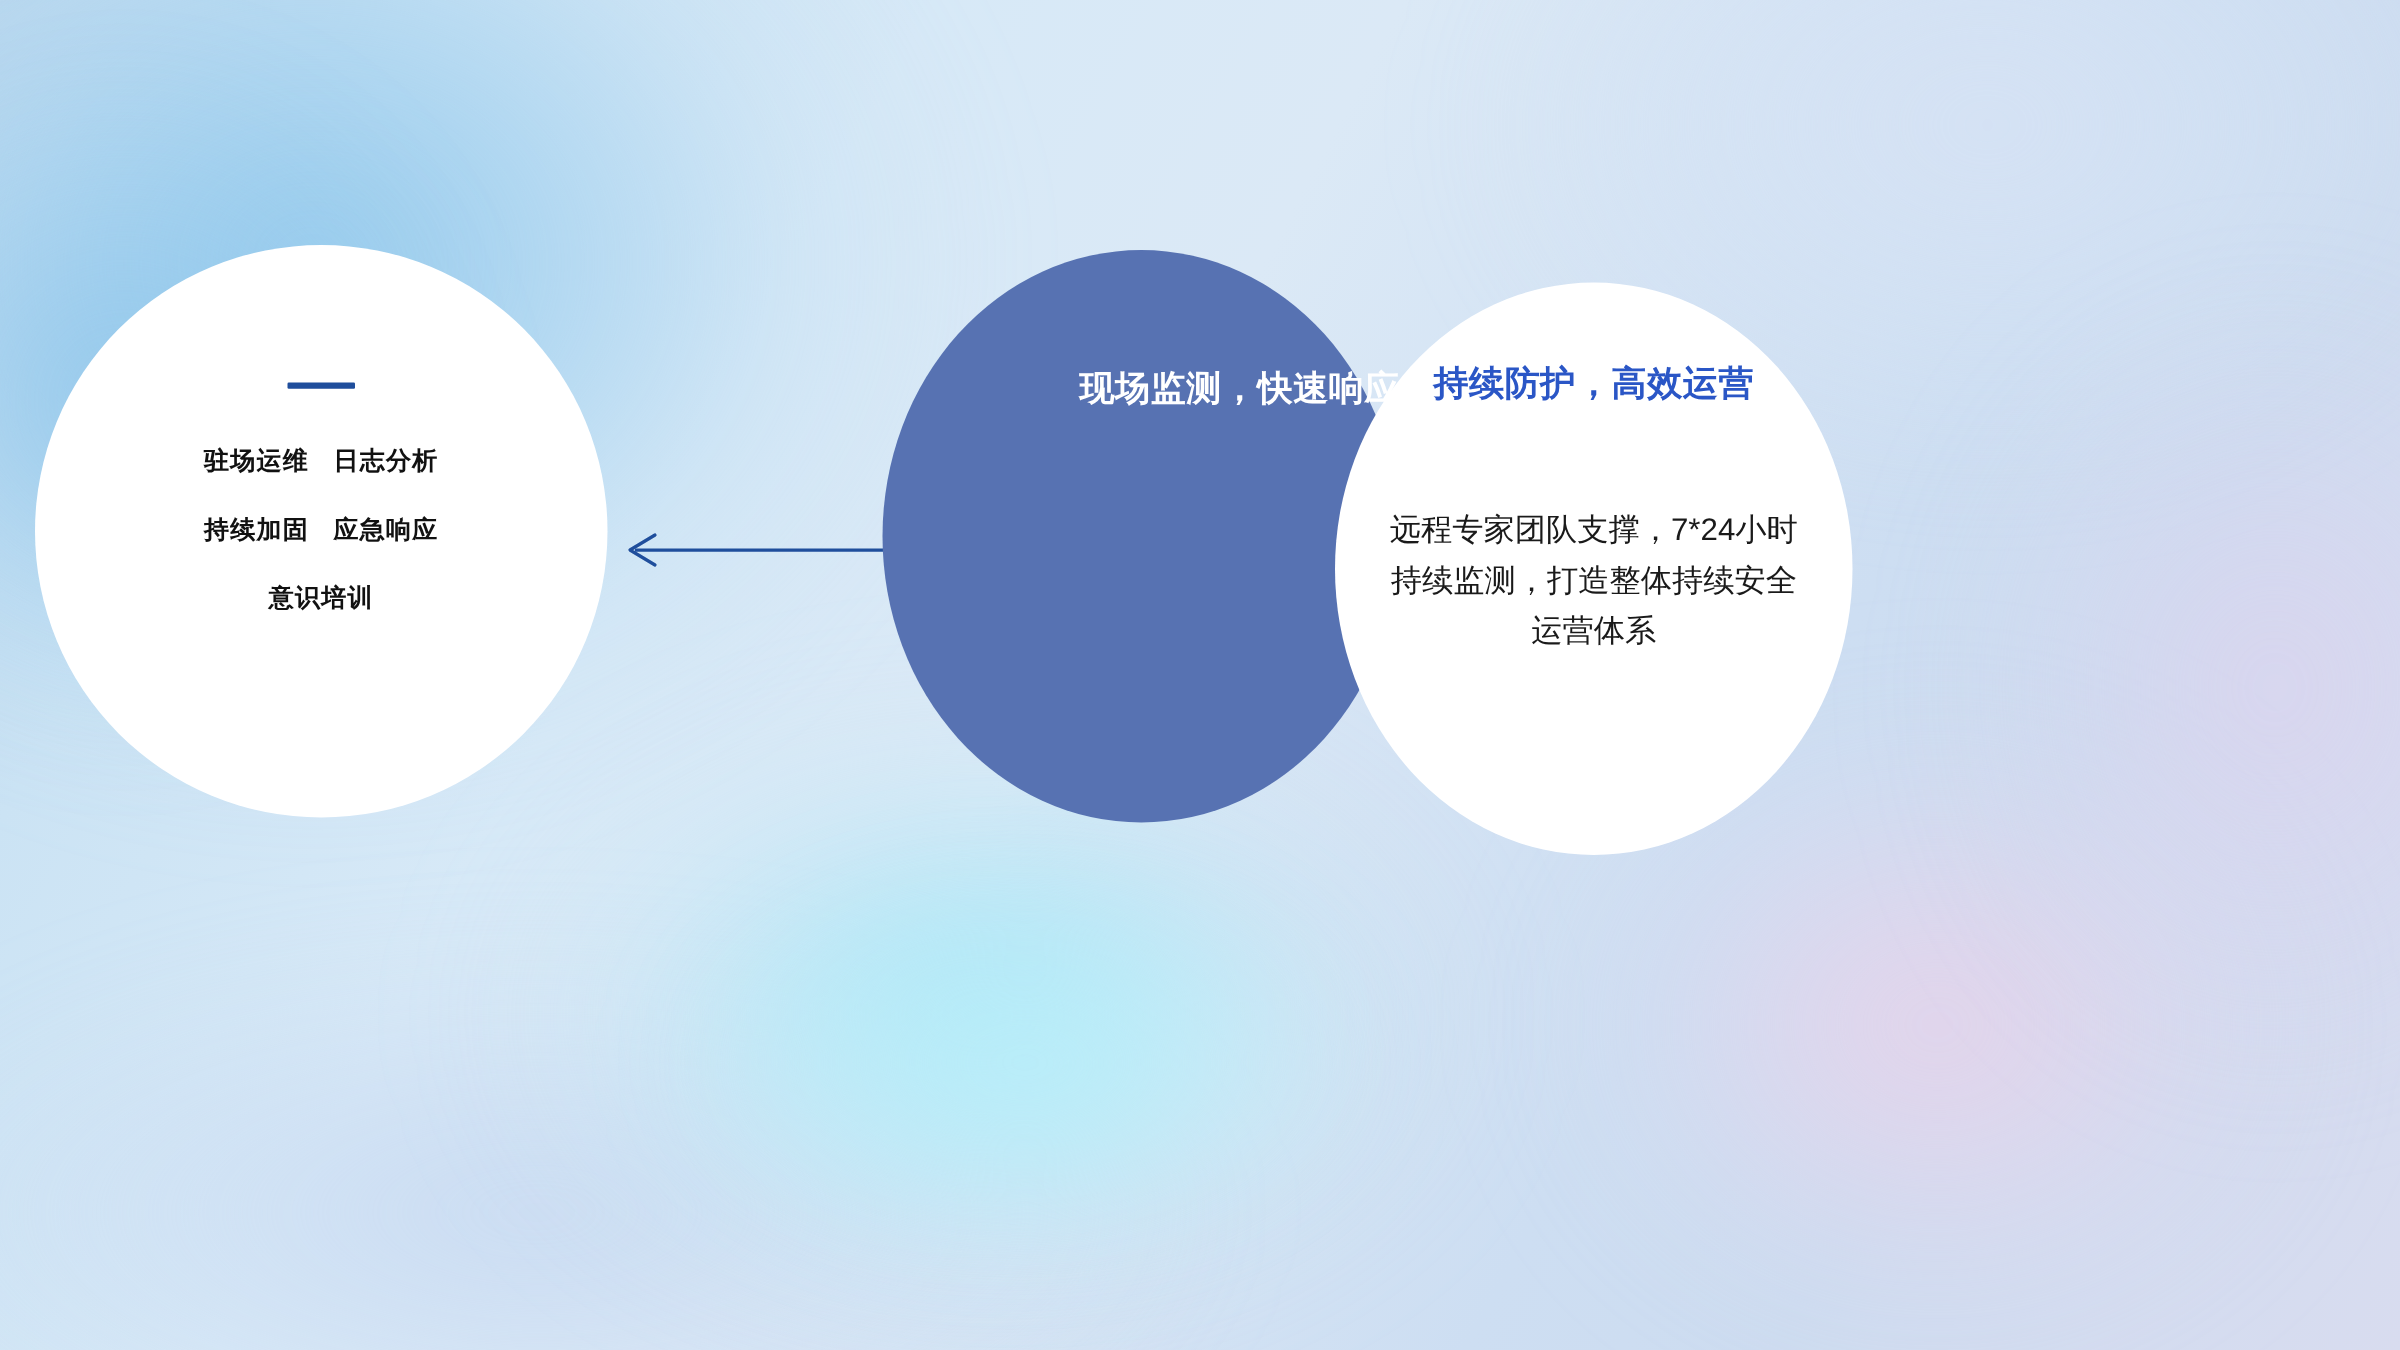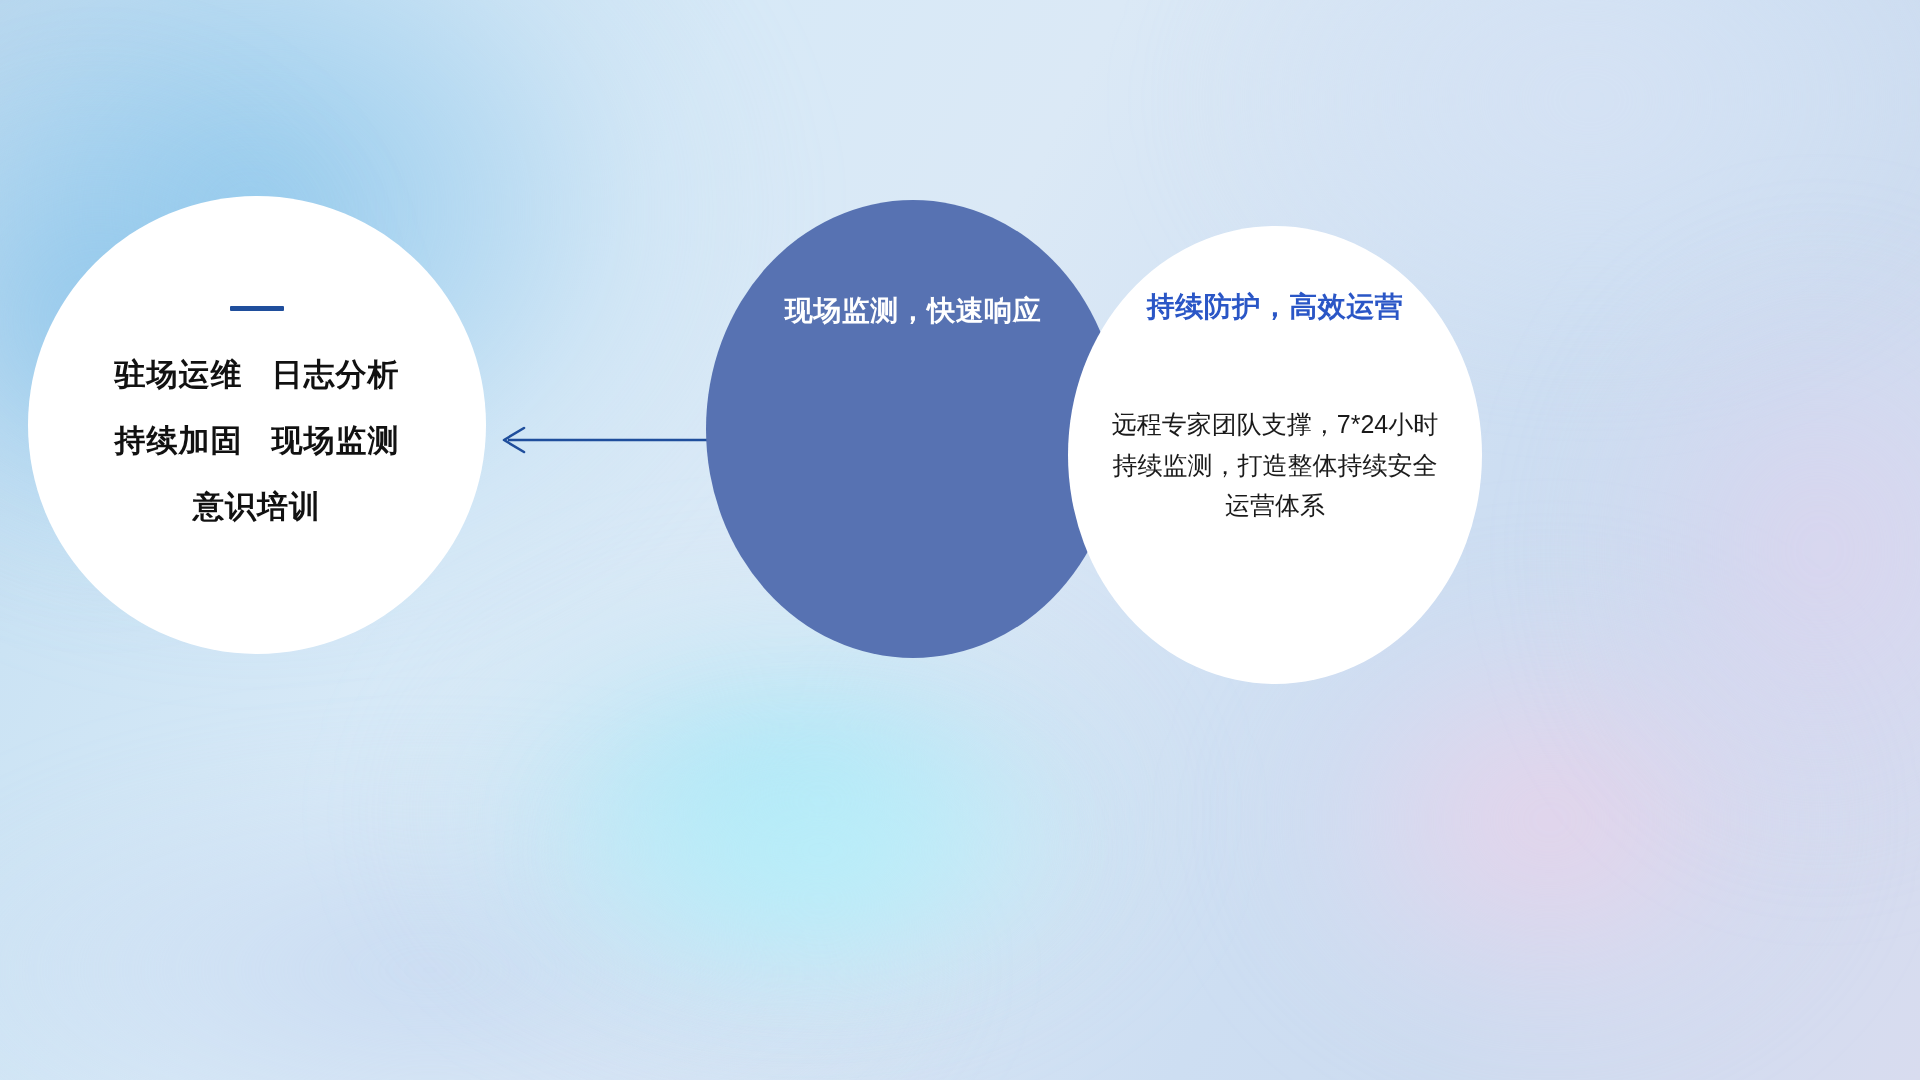--- a/index.html
+++ b/index.html
@@ -166,41 +166,42 @@
     padding-top: 110px;
   }
   .divider-dash {
     width: 54px;
     height: 5px;
     background: #1f4e9c;
     border-radius: 1px;
     margin-bottom: 48px;
   }
   .left-line {
-    font-size: 31px;
+    font-size: 20px;
     font-weight: bold;
     color: #111111;
     letter-spacing: 1px;
     line-height: 1.0;
     margin-bottom: 35px;
     white-space: pre;
     text-align: center;
   }
   .left-line.last {
     margin-bottom: 0;
   }
 
   .circle-center {
     left: 706px;
     top: 200px;
     width: 414px;
     height: 458px;
     background: #5772b2;
     z-index: 4;
     padding-top: 92px;
+    align-items: flex-end;
   }
   .center-title {
     font-size: 28px;
     font-weight: bold;
     color: #ffffff;
     letter-spacing: 0.5px;
     white-space: nowrap;
     margin-bottom: 78px;
   }
   .center-body {
@@ -254,21 +255,21 @@
   <div class="bg-glow-pink2"></div>
 
   <svg class="connector" viewBox="0 0 260 60" xmlns="http://www.w3.org/2000/svg">
     <line x1="255" y1="30" x2="28" y2="30" stroke="#1f4e9c" stroke-width="2.6"></line>
     <polyline points="44,18 24,30 44,42" fill="none" stroke="#1f4e9c" stroke-width="2.6" stroke-linecap="round" stroke-linejoin="round"></polyline>
   </svg>
 
   <div class="circle circle-left">
     <div class="divider-dash"></div>
     <div class="left-line">驻场运维   日志分析</div>
-    <div class="left-line">持续加固   现场监测</div>
+    <div class="left-line">持续加固   应急响应</div>
     <div class="left-line last">意识培训</div>
   </div>
 
   <div class="circle circle-center">
     <div class="center-title">现场监测，快速响应</div>
   </div>
 
   <div class="circle circle-right">
     <div class="right-title">持续防护，高效运营</div>
     <div class="right-body">远程专家团队支撑，7*24小时持续监测，打造整体持续安全运营体系</div>

